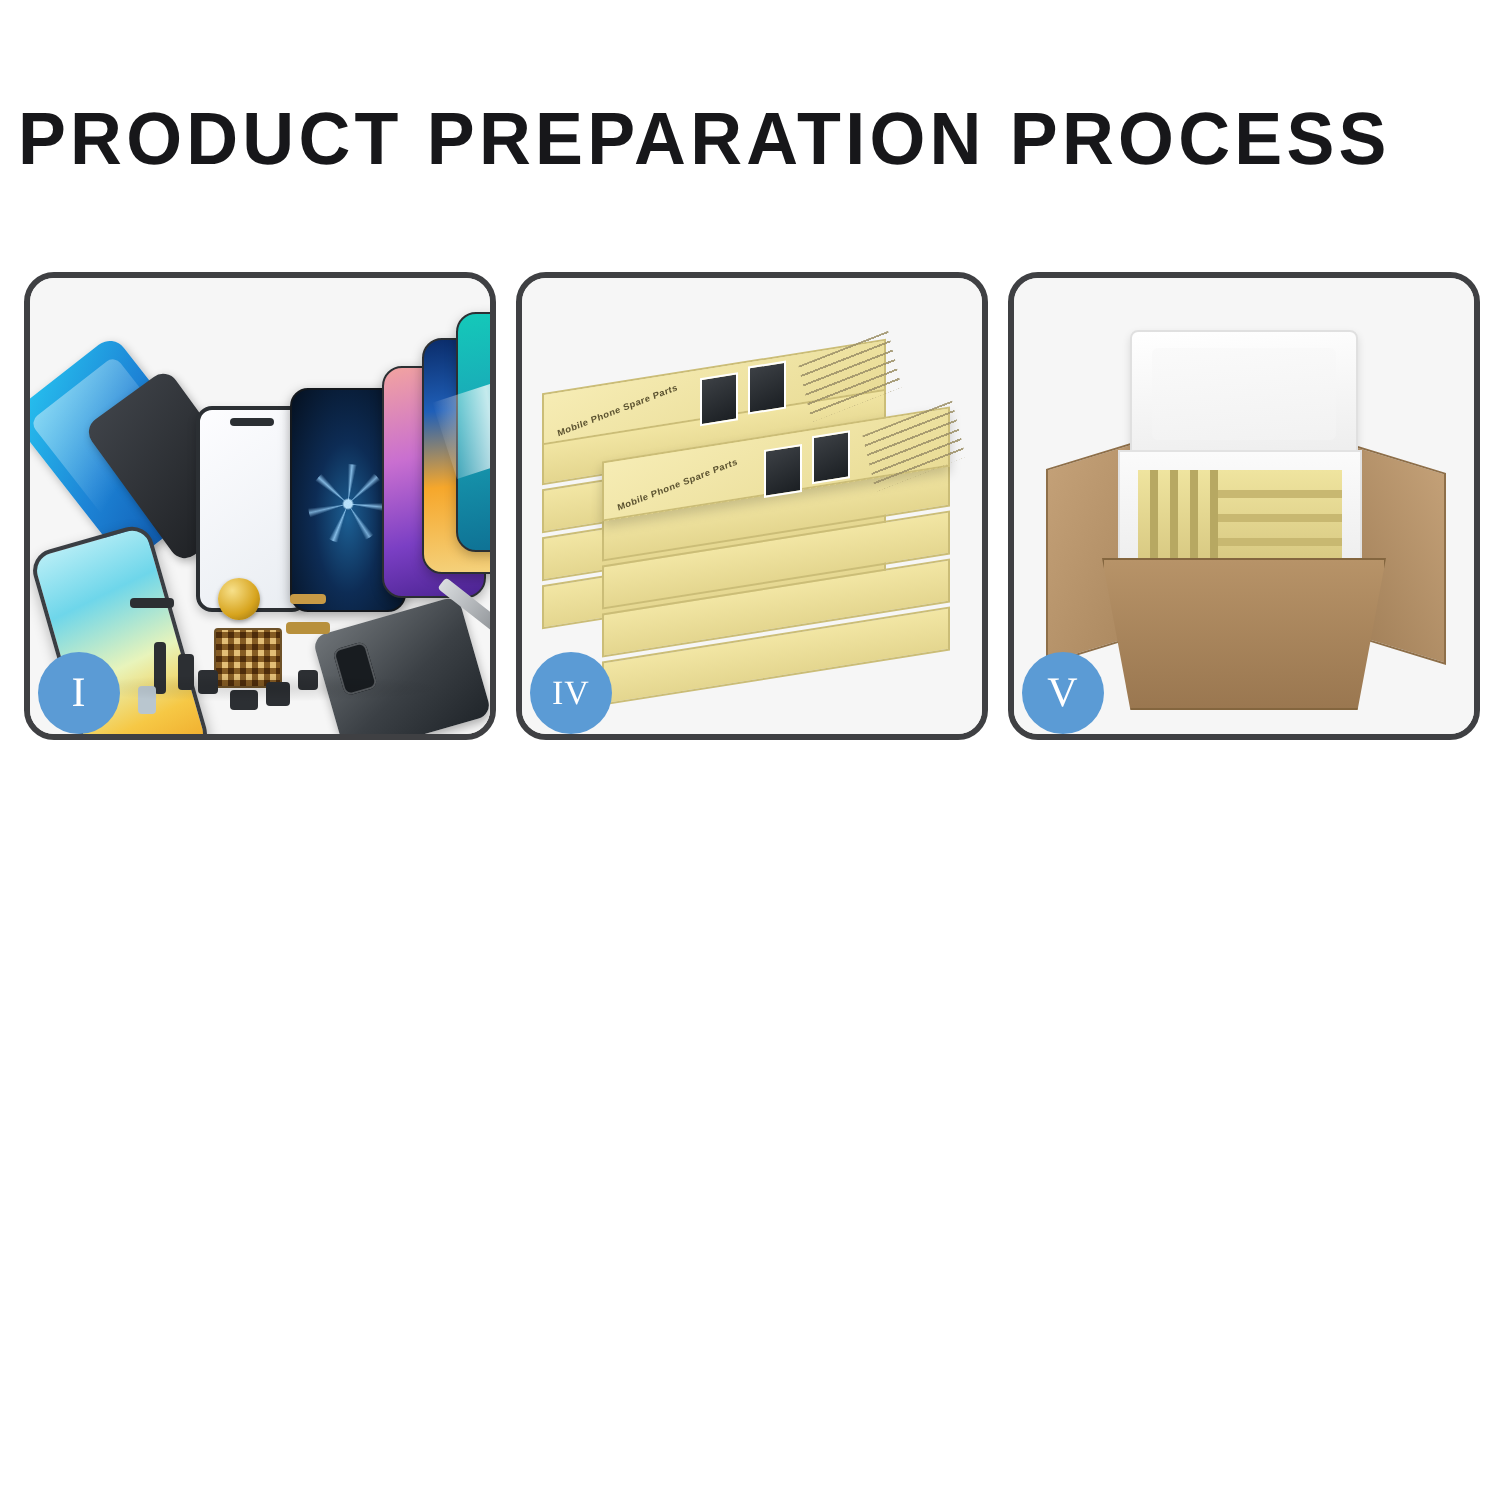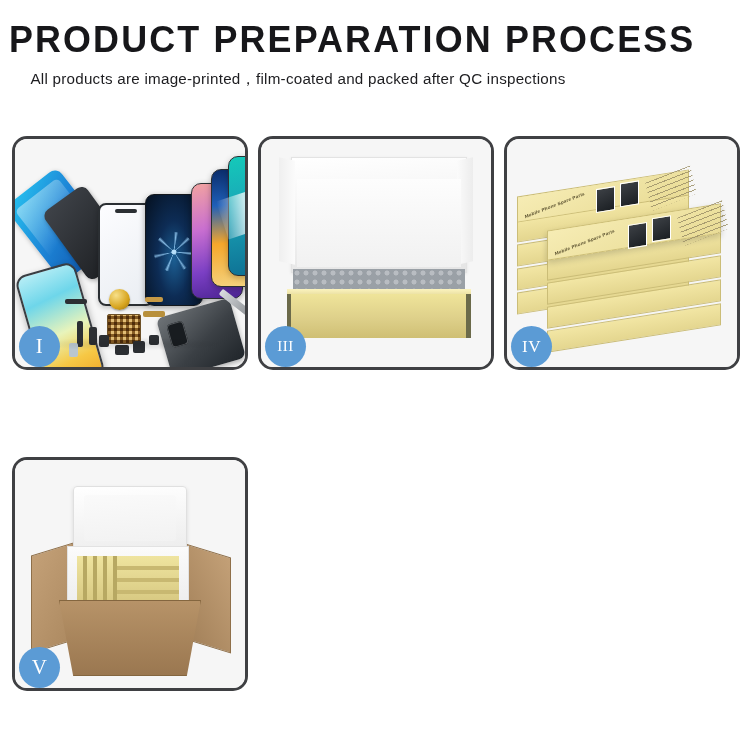--- a/index.html
+++ b/index.html
@@ -4,21 +4,21 @@
 <style>
   * { margin:0; padding:0; box-sizing:border-box; }
   html,body{ width:750px; height:750px; }
   body{
     background:#ffffff;
     font-family:"Liberation Sans", sans-serif;
     overflow:hidden;
     position:relative;
   }
   
-  #header{ width:596px; padding-top:18px; text-align:center; }
+  #header{ width:596px; padding-top:48px; text-align:center; }
   #page-title{
     font-size:37px;
     font-weight:bold;
     letter-spacing:2.2px;
     color:#17171a;
     line-height:44px;
     white-space:nowrap;
     transform:scaleX(0.97);
   }
   #page-subtitle{
@@ -374,21 +374,20 @@
   .p6-tape{
     position:absolute; width:14px; height:14px;
     background:rgba(120,92,58,.45);
   }
 </style>
 </head>
 <body>
 
 <div id="header">
   <div id="page-title">PRODUCT PREPARATION PROCESS</div>
-  <div id="page-subtitle">All products are image-printed，film-coated and packed after QC inspections</div>
 </div>
 
 <div id="grid">
 
   <div class="panel">
     <div class="stage">
       <div class="p1-blue"></div>
       <div class="p1-blue2"></div>
       <div class="p1-glass"></div>
       <div class="p1-ph-dark">
@@ -415,32 +414,20 @@
       <div class="chip" style="left:118px;top:202px;width:12px;height:12px;"></div>
       <div class="chip" style="left:134px;top:196px;width:10px;height:10px;"></div>
       <div class="chip" style="left:54px;top:204px;width:9px;height:14px;background:#b9c6cf;"></div>
       <div class="p1-screwdriver"></div>
       <div class="p1-shadow"></div>
     </div>
     <div class="badge">I</div>
   </div>
 
 
-  <div class="panel">
-    <div class="stage">
-      <div class="p3-lid"></div>
-      <div class="p3-lid-flapL"></div>
-      <div class="p3-lid-flapR"></div>
-      <div class="p3-foam"></div>
-      <div class="p3-bubble"></div>
-      <div class="p3-trayedge"></div>
-      <div class="p3-tray"></div>
-    </div>
-    <div class="badge xwide">III</div>
-  </div>
 
   <div class="panel">
     <div class="stage">
       <div class="stack">
 
         <div class="sbox" style="left:2px;top:120px;width:172px;height:22px;transform:skewY(-9deg);"></div>
         <div class="sbox" style="left:2px;top:96px;width:172px;height:22px;transform:skewY(-9deg);"></div>
         <div class="sbox" style="left:2px;top:72px;width:172px;height:22px;transform:skewY(-9deg);"></div>
         <div class="sbox" style="left:2px;top:48px;width:172px;height:22px;transform:skewY(-9deg);"></div>
 

